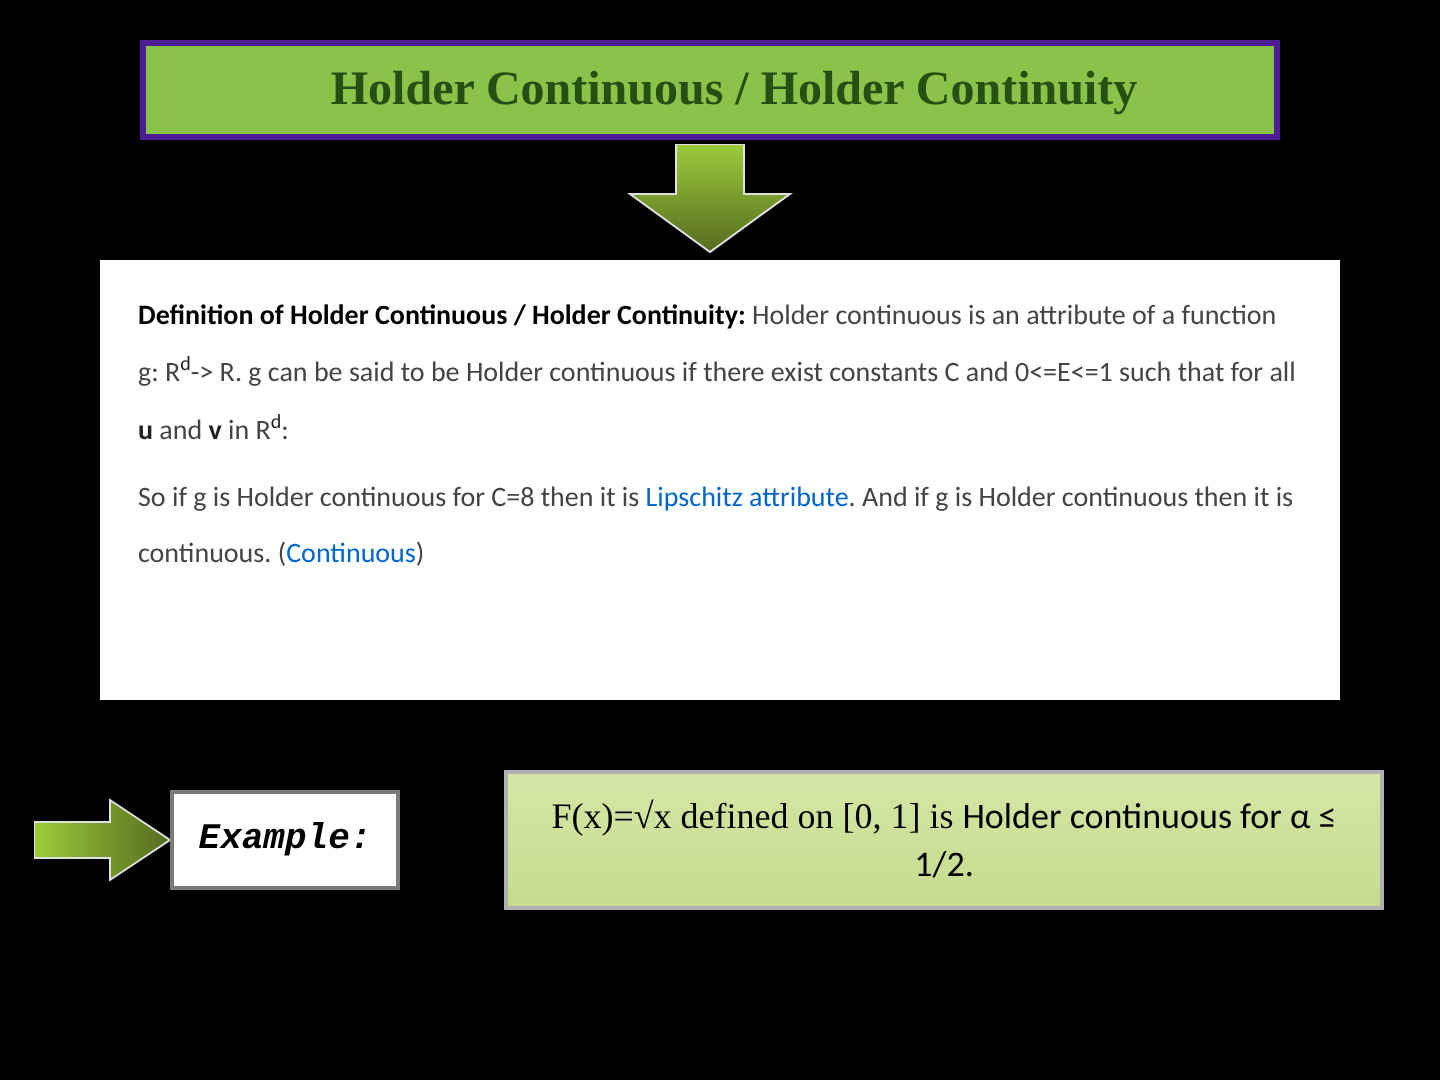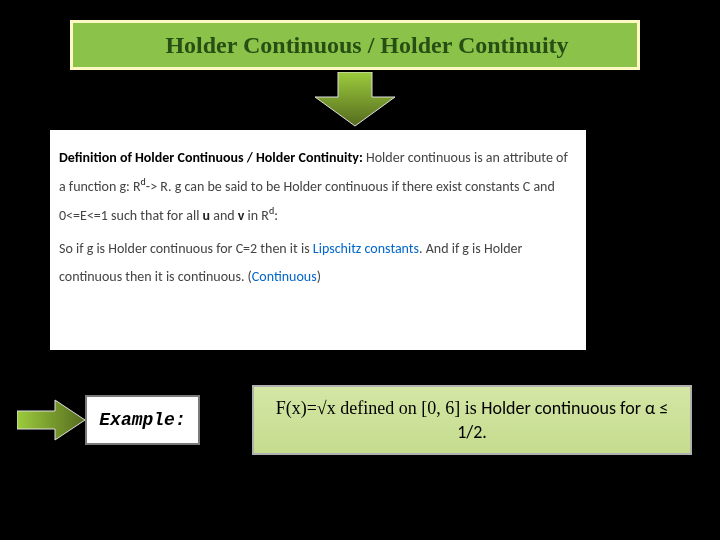--- a/index.html
+++ b/index.html
@@ -11,21 +11,21 @@
       position: relative;
       overflow: hidden;
     }
     .title-box {
       position: absolute;
       top: 20px;
       left: 70px;
       width: 570px;
       height: 50px;
       background: #8BC34A;
-      border: 3px solid #fef9c3;
+      border: 3px solid #4c1d95;
       display: flex;
       align-items: center;
       justify-content: center;
       padding-left: 24px;
     }
     .title-box span {
       color: #274e13;
       font-weight: bold;
       font-size: 24px;
       font-family: "Times New Roman", serif;
@@ -33,24 +33,24 @@
     .arrow-down {
       position: absolute;
       top: 72px;
       left: 310px;
     }
     .arrow-down svg { display: block; }
     .definition-card {
       position: absolute;
       top: 130px;
       left: 50px;
-      width: 536px;
+      width: 620px;
       height: 220px;
       background: #fff;
-      padding: 14px 9px;
+      padding: 14px 19px;
       font-family: Calibri, Arial, sans-serif;
       font-size: 14px;
       line-height: 2.0;
       color: #222;
     }
     .definition-card .def-heading {
       font-weight: bold;
       color: #000;
     }
     .definition-card .def-body {
@@ -124,21 +124,21 @@
     </defs>
     <polygon points="28,0 62,0 62,25 85,25 45,54 5,25 28,25" fill="url(#gradDown)" stroke="#e0e0e0" stroke-width="1"></polygon>
   </svg>
 </div>
 
 <div class="definition-card">
   <p>
     <span class="def-heading">Definition of Holder Continuous / Holder Continuity:</span><span class="def-body"> Holder continuous is an attribute of a function g: R</span><sup>d</sup><span class="def-body">-&gt; R. g can be said to be Holder continuous if there exist constants C and 0&lt;=E&lt;=1 such that for all </span><b>u</b><span class="def-body"> and </span><b>v</b><span class="def-body"> in R</span><sup>d</sup><span class="def-body">:</span>
   </p>
   <p>
-    <span class="def-body">So if g is Holder continuous for C=2 then it is </span><span class="link">Lipschitz constants</span><span class="def-body">. And if g is Holder continuous then it is continuous. (</span><span class="link">Continuous</span><span class="def-body">)</span>
+    <span class="def-body">So if g is Holder continuous for C=8 then it is </span><span class="link">Lipschitz attribute</span><span class="def-body">. And if g is Holder continuous then it is continuous. (</span><span class="link">Continuous</span><span class="def-body">)</span>
   </p>
 </div>
 
 <div class="arrow-right">
   <svg width="70" height="44" viewBox="0 0 70 44">
     <defs>
       <linearGradient id="gradRight" x1="0" y1="0" x2="1" y2="0">
         <stop offset="0%" stop-color="#9ccc3c"></stop>
         <stop offset="100%" stop-color="#556b1f"></stop>
       </linearGradient>
@@ -146,15 +146,15 @@
     <polygon points="0,13 38,13 38,2 68,22 38,42 38,31 0,31" fill="url(#gradRight)" stroke="#e0e0e0" stroke-width="1"></polygon>
   </svg>
 </div>
 
 <div class="example-box">
   <span>Example:</span>
 </div>
 
 <div class="formula-box">
   <span>
-    <span>F(x)=√x  defined on [0, 6] is </span><span class="calibri">Holder continuous for α ≤ 1/2.</span>
+    <span>F(x)=√x  defined on [0, 1] is </span><span class="calibri">Holder continuous for α ≤ 1/2.</span>
   </span>
 </div>
 
 </body></html>

